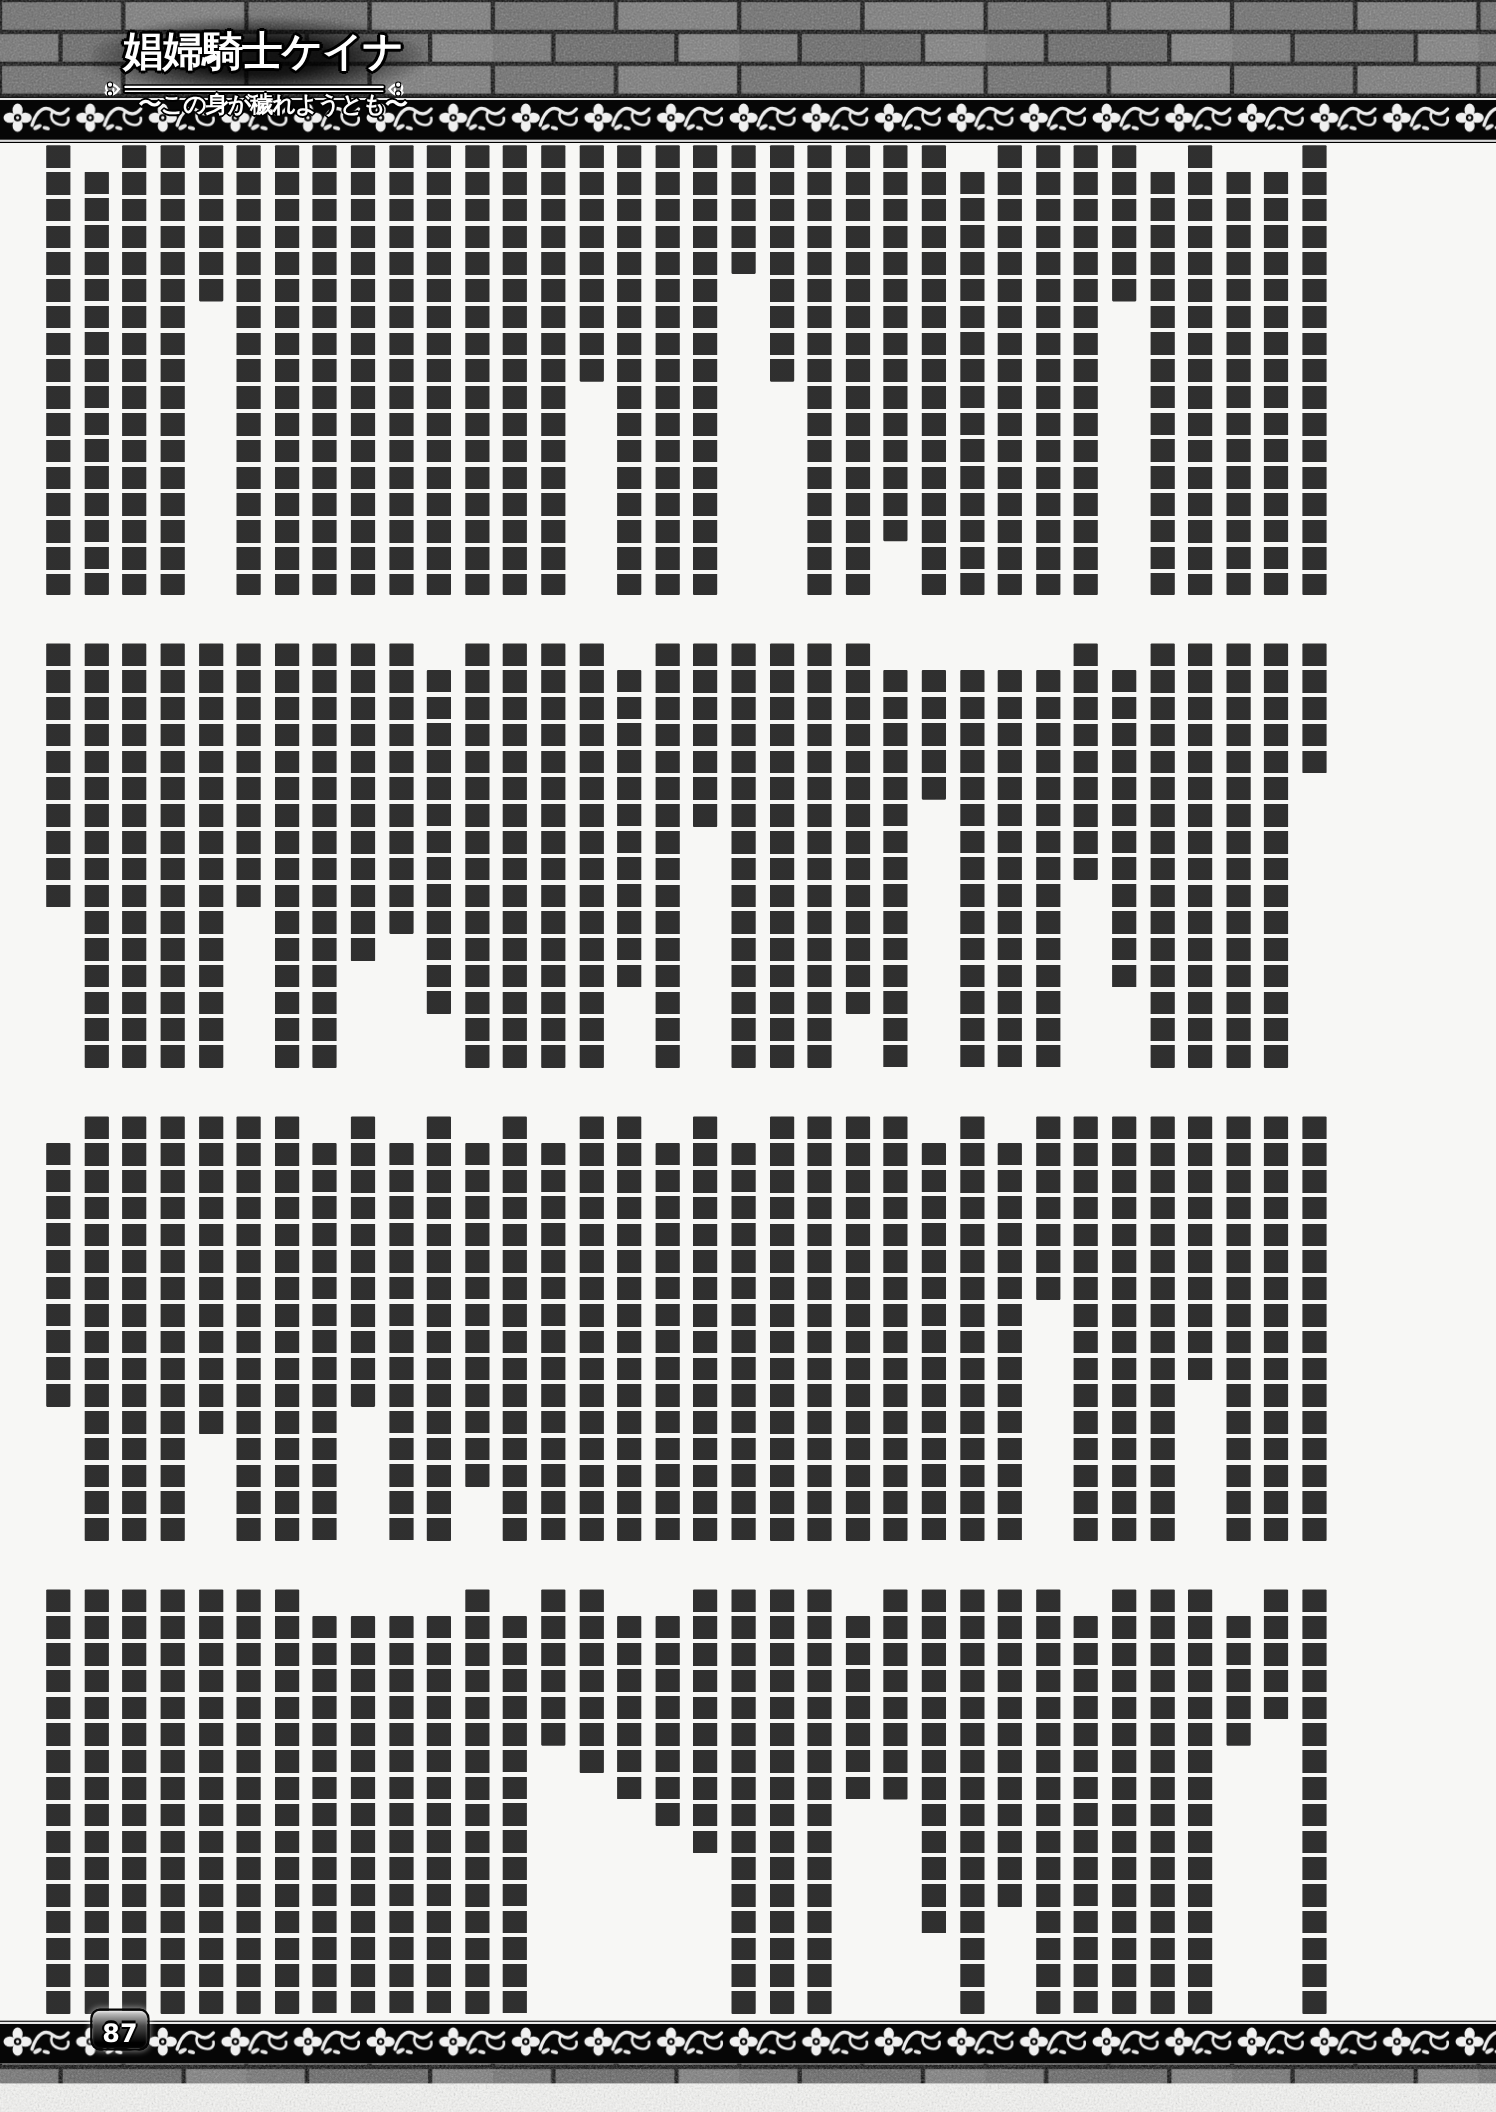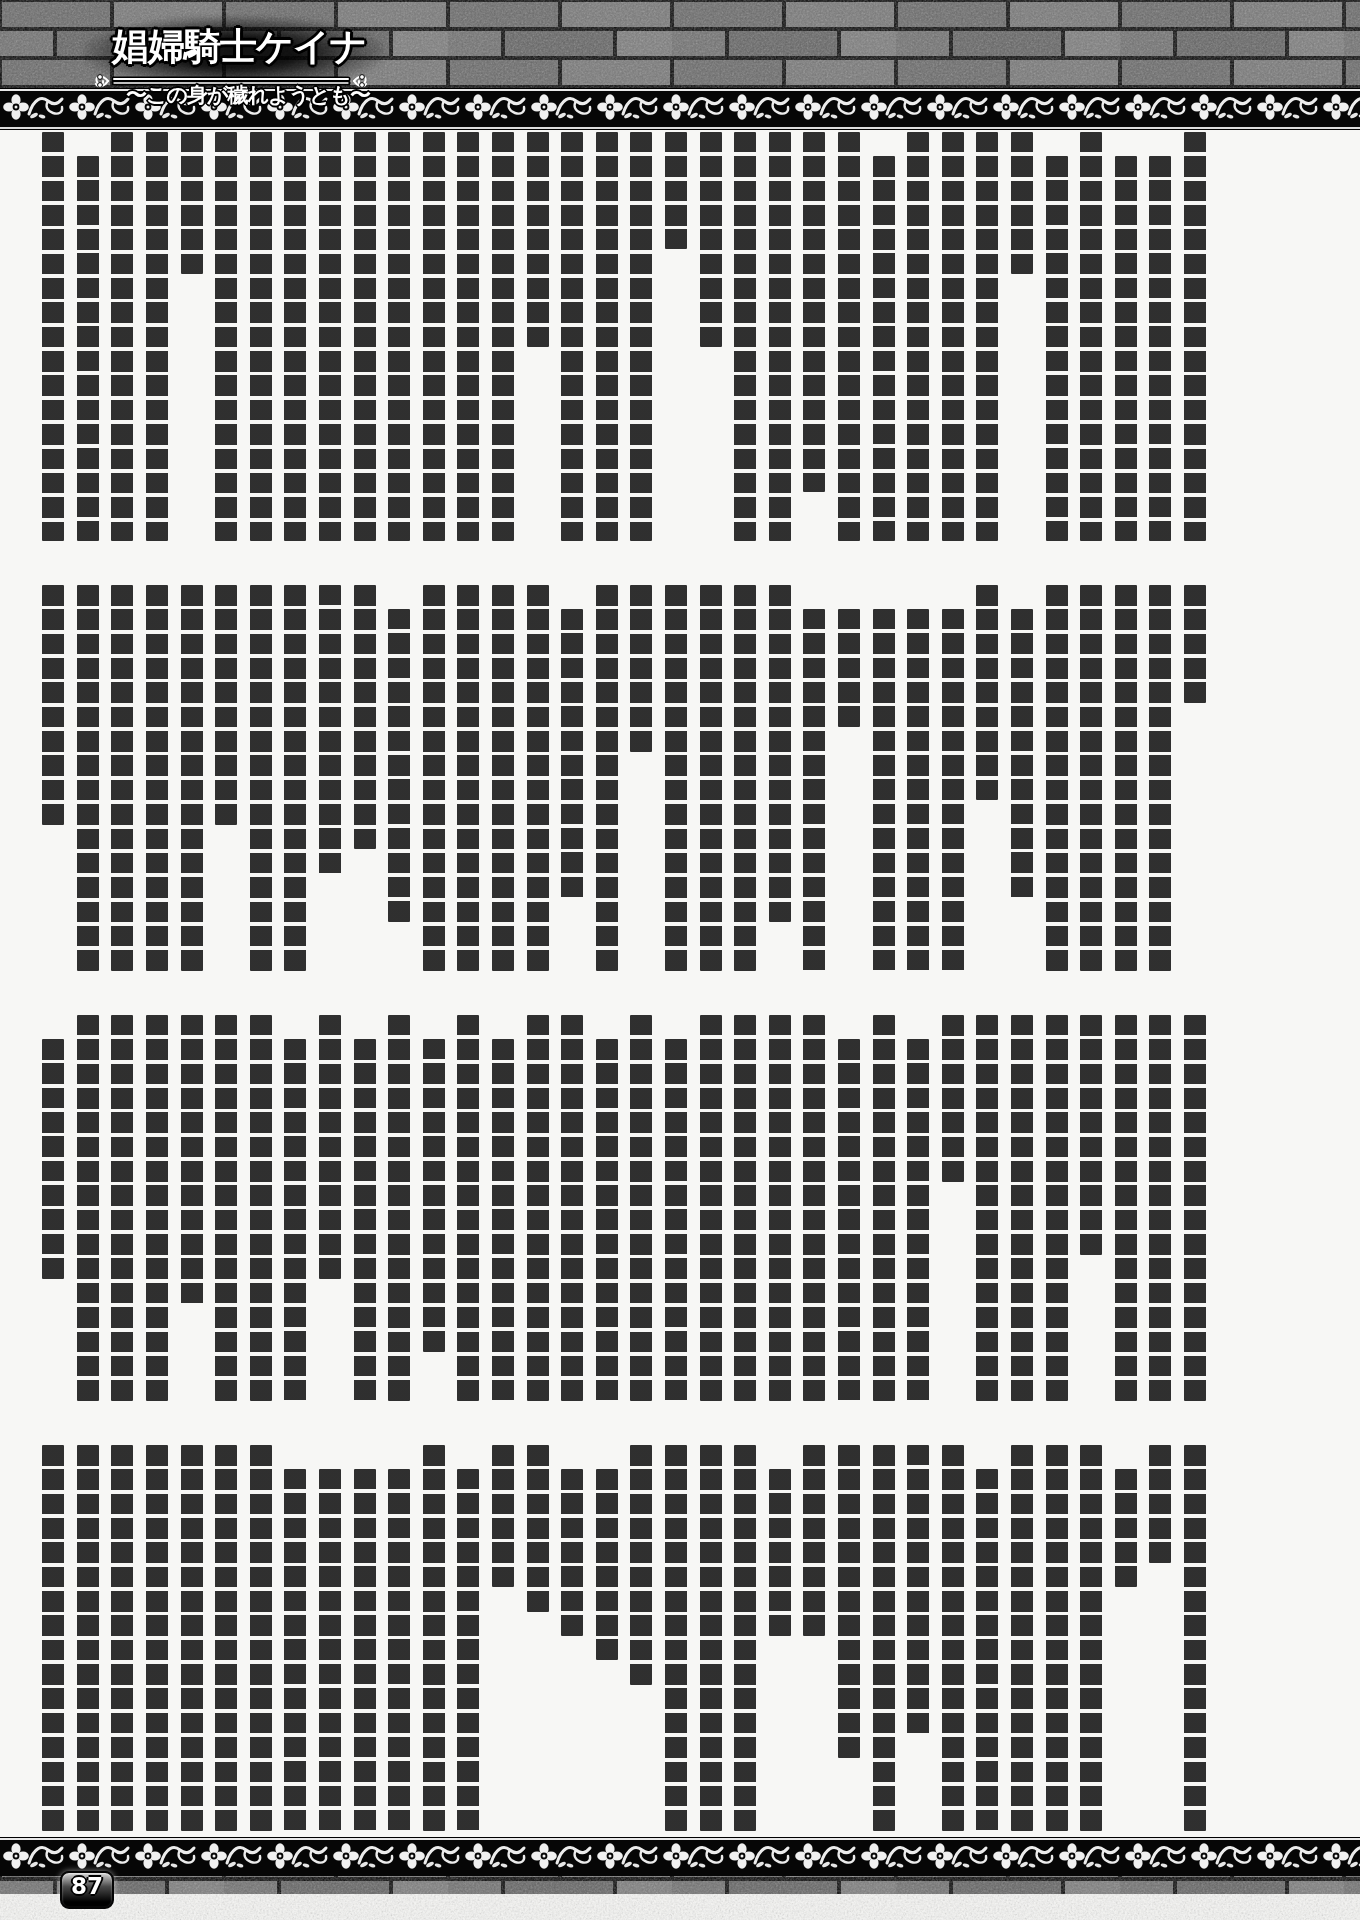--- a/index.html
+++ b/index.html
@@ -53,25 +53,25 @@
   .band-3{top:1015px; height:390px;}
   .band-4{top:1445px; height:390px;}
   .tcolumn{
     position:absolute; width:22px;
     background:repeating-linear-gradient(
       to bottom, #1e1e1e 0px, #1e1e1e 20.5px, rgba(0,0,0,0) 20.5px, rgba(0,0,0,0) 24.35px);
     opacity:.92; border-radius:1px;
   }
   
   .page-badge{
-    position:absolute; left:60px; top:1826px; width:50px; height:34px;
+    position:absolute; left:82px; top:1826px; width:50px; height:34px;
     background:linear-gradient(#d6d6d6, #4a4a4a 40%, #000 85%);
     border:2px solid #060606; border-radius:9px;
     box-shadow:0 0 6px rgba(255,255,255,.55), inset 0 1px 2px rgba(255,255,255,.5);
-    display:flex; align-items:flex-start; justify-content:center; z-index:6;margin-top:45px;
+    display:flex; align-items:flex-end; justify-content:center; z-index:6;
   }
   .page-badge span{
     font-family:"DejaVu Sans", sans-serif; font-weight:bold; font-size:23px; color:#fff;
     text-shadow:-2px 0 #000,2px 0 #000,0 -2px #000,0 2px #000;
   }
 </style>
 </head>
 <body>
 
 <div class="page">

